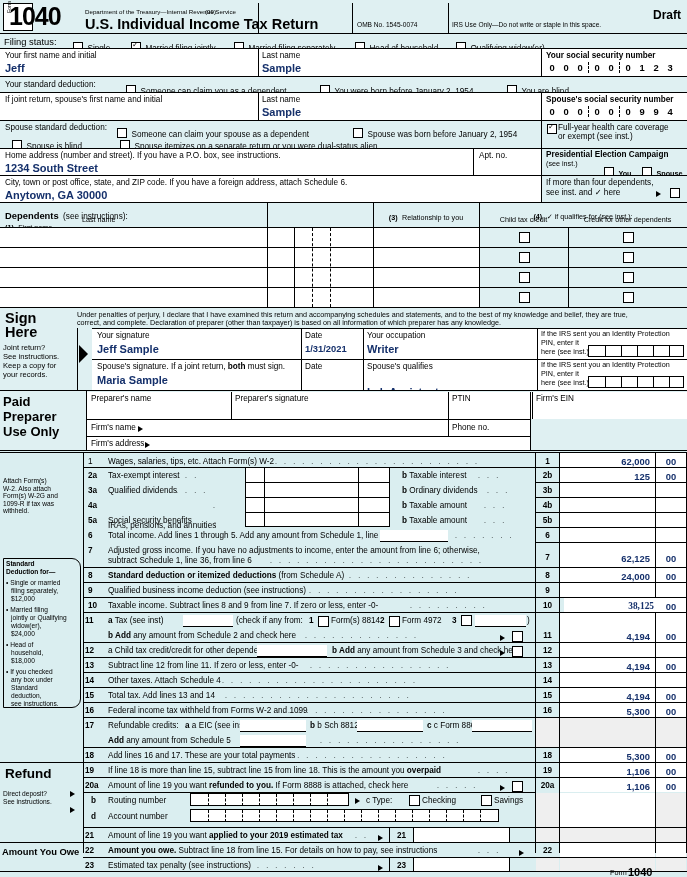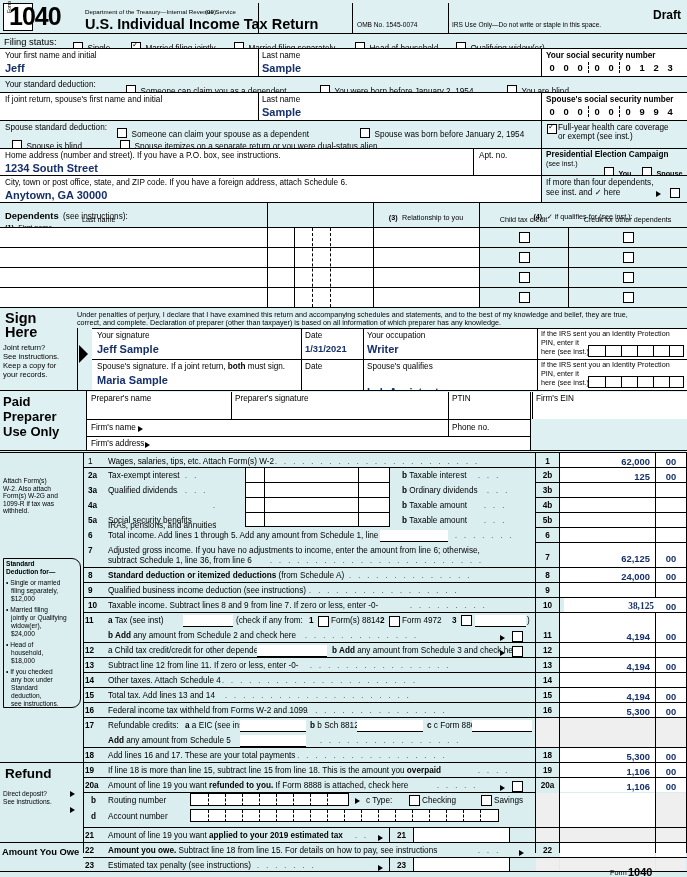--- a/index.html
+++ b/index.html
@@ -152,21 +152,21 @@
     </div>
   </div>
   <div class="hline" style="left:0;top:120px;width:687px;"></div>
 
   <div class="blk pale" style="left:0;top:121px;width:541px;height:27px;">
     <div class="blk t8" style="left:5px;top:2px;">Spouse standard deduction:</div>
     <div class="blk" style="left:117px;top:2px;">
       <span class="chk"></span>
       <span class="t8">Someone can claim your spouse as a dependent</span>
     </div>
-    <div class="blk" style="left:338px;top:2px;padding-left:22px;">
+    <div class="blk" style="left:331px;top:2px;padding-left:22px;">
       <span class="chk"></span>
       <span class="t8">Spouse was born before January 2, 1954</span>
     </div>
     <div class="blk" style="left:12px;top:14px;">
       <span class="chk"></span>
       <span class="t8">Spouse is blind</span>
     </div>
     <div class="blk" style="left:120px;top:14px;">
       <span class="chk"></span>
       <span class="t8">Spouse itemizes on a separate return or you were dual-status alien</span>

